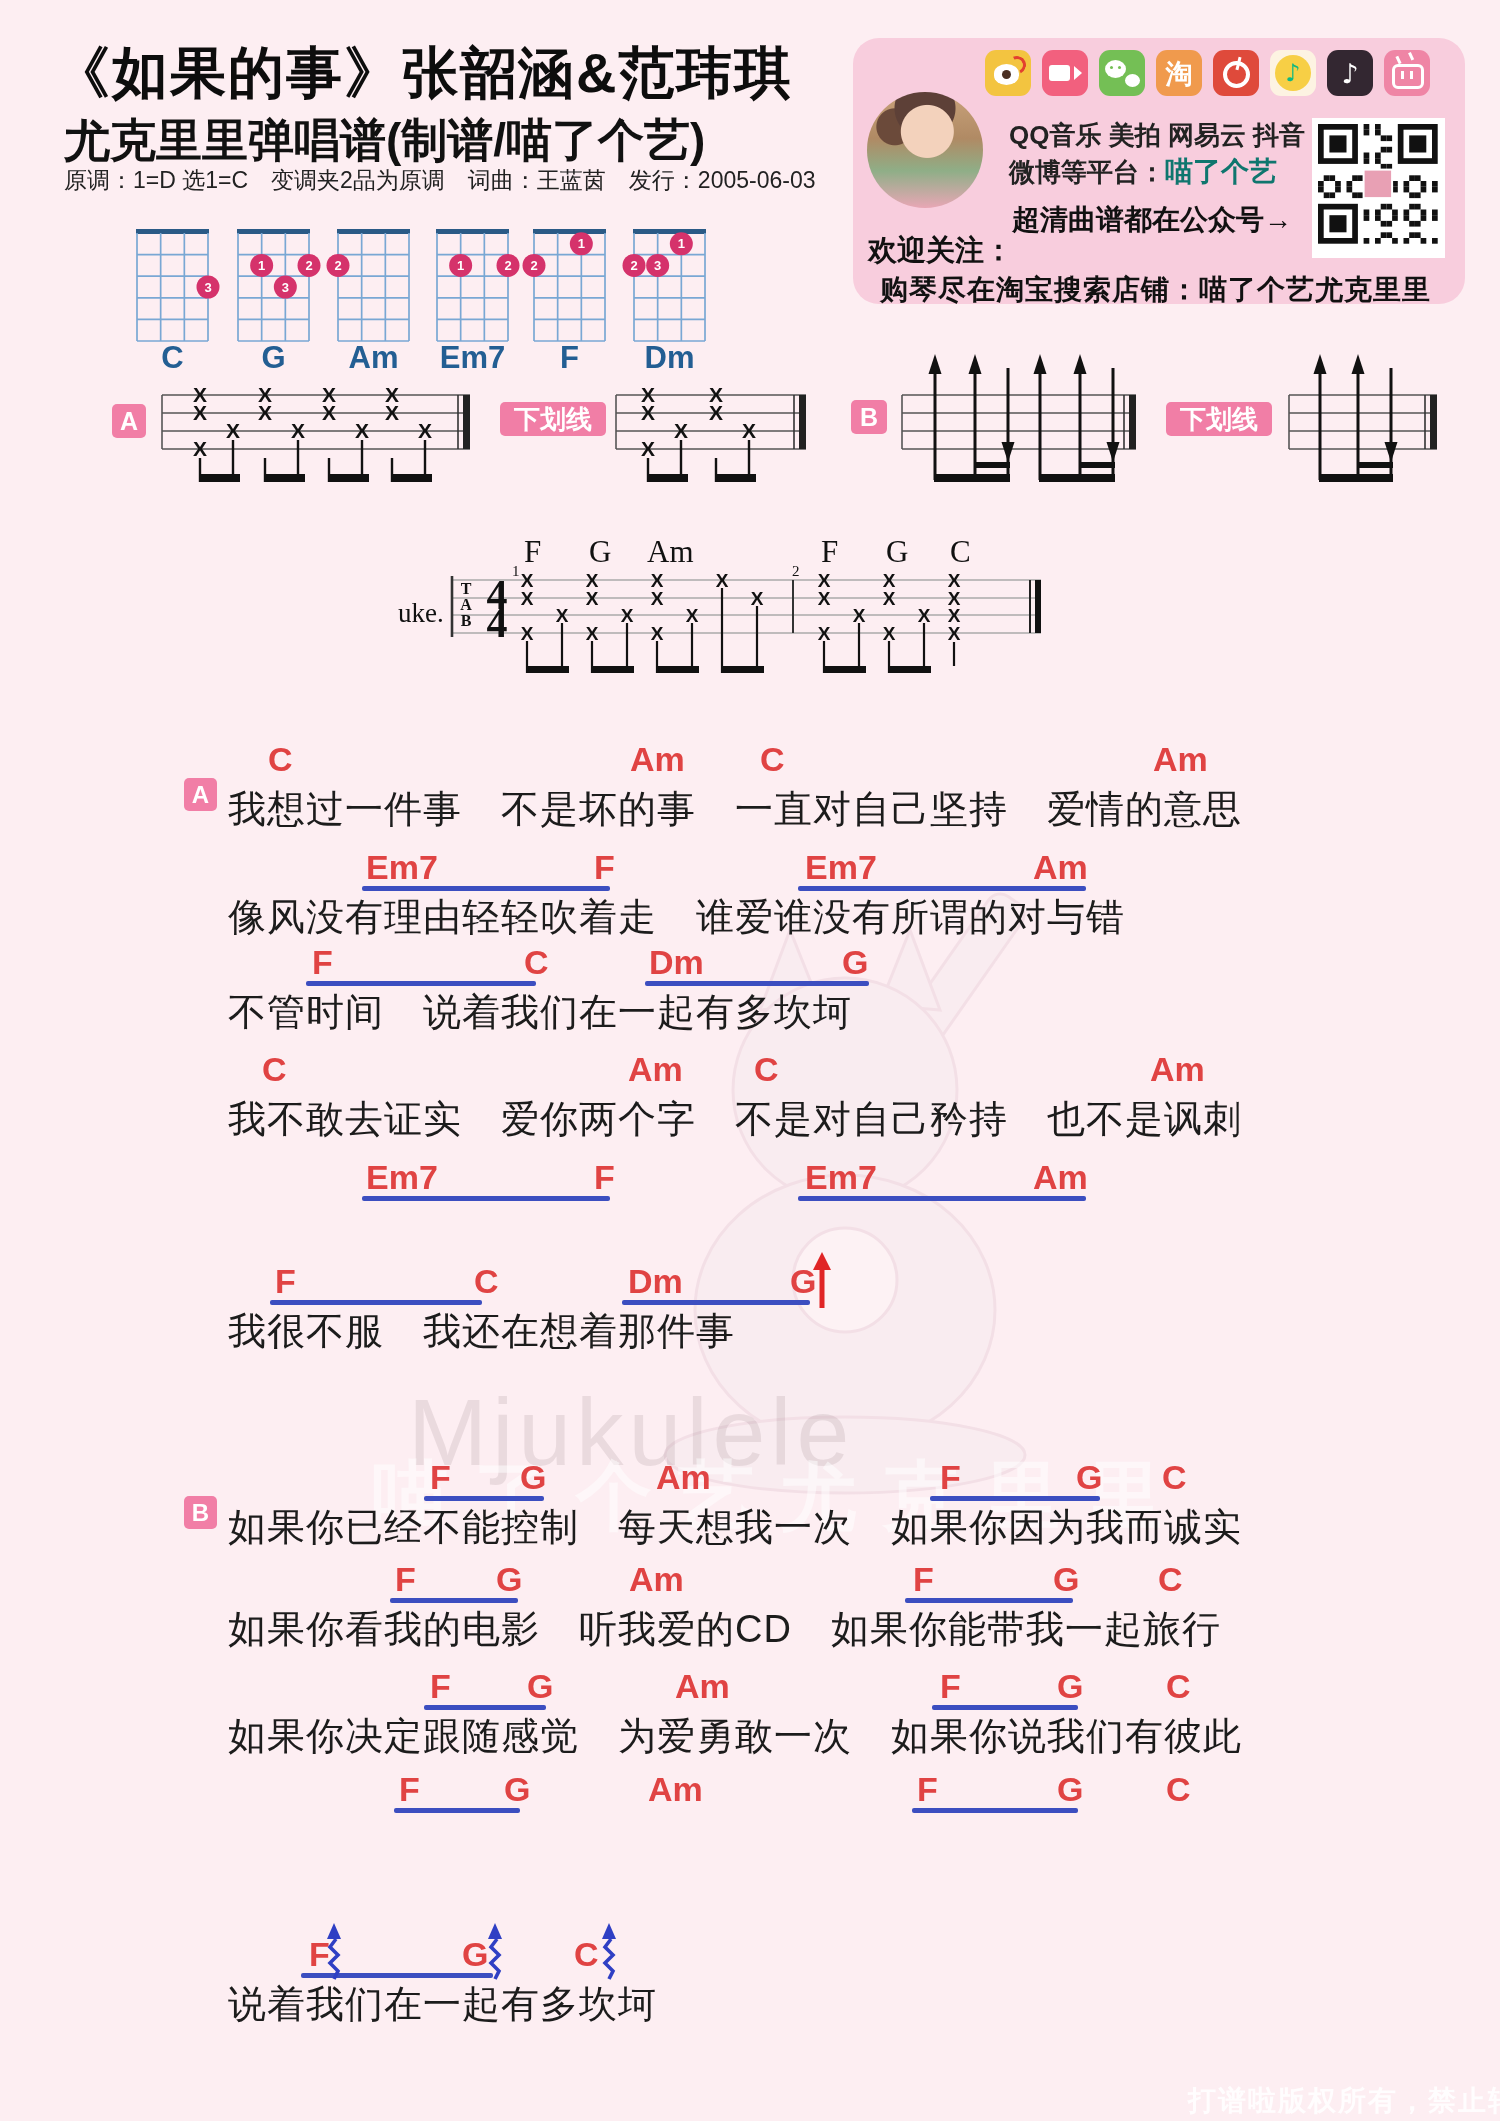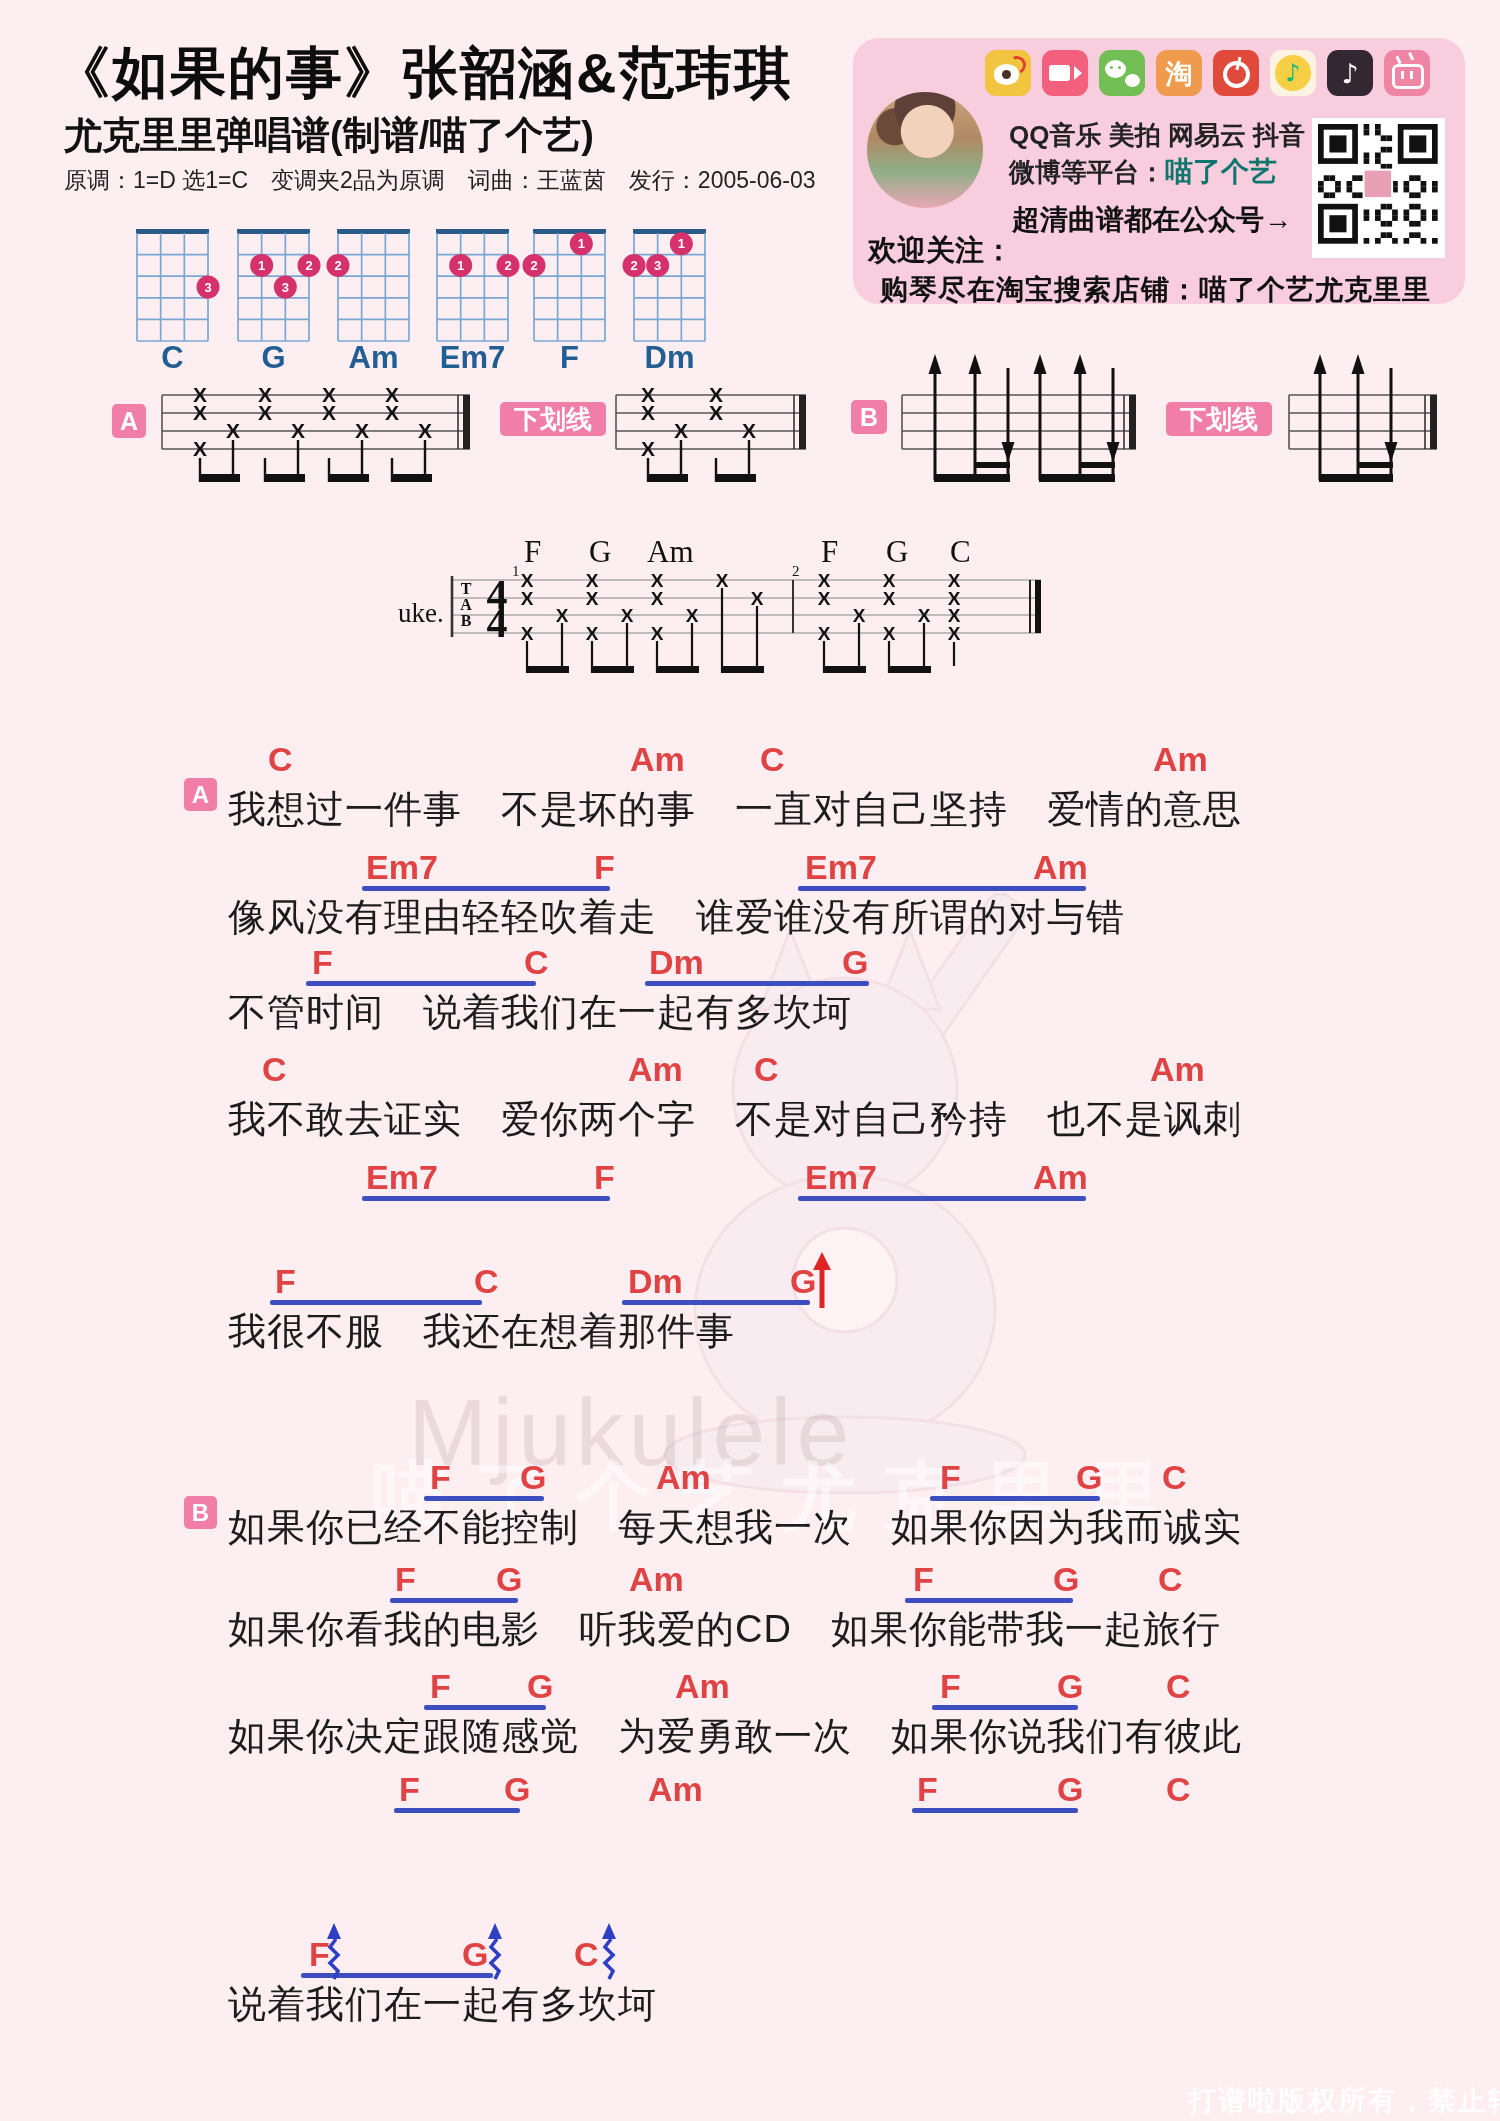--- a/index.html
+++ b/index.html
@@ -2,21 +2,21 @@
 <html><head>
 <meta charset="utf-8">
 <style>
   html,body{margin:0;padding:0;background:#e9e2e6;}
   .sheet{position:relative;width:1500px;height:2121px;background:#fdeef2;overflow:hidden;
          font-family:"Liberation Sans",sans-serif;color:#1a1a1a;}
   .abs{position:absolute;}
   .nowrap{white-space:nowrap;}
   
   .title{font-size:56px;font-weight:bold;letter-spacing:2px;color:#0d0d0d;}
-  .subtitle{font-size:38px;font-weight:bold;color:#111;}
+  .subtitle{font-size:46px;font-weight:bold;color:#111;}
   .info{font-size:23px;font-weight:normal;color:#222;}
   
   .promo-box{background:#f8cddd;border-radius:26px;}
   .app-icon{position:absolute;top:12px;width:46px;height:46px;border-radius:11px;
             display:flex;align-items:center;justify-content:center;overflow:hidden;}
   .app-icon .glyph-txt{font-family:"DejaVu Sans",sans-serif;font-weight:bold;line-height:1;}
   .promo-t1{font-size:26px;font-weight:bold;color:#222;}
   .promo-t2{font-size:26px;font-weight:bold;color:#222;}
   .promo-hl{color:#0f766e;font-size:28px;text-align:center;}
   .promo-t3{font-size:28px;font-weight:bold;color:#111;}

